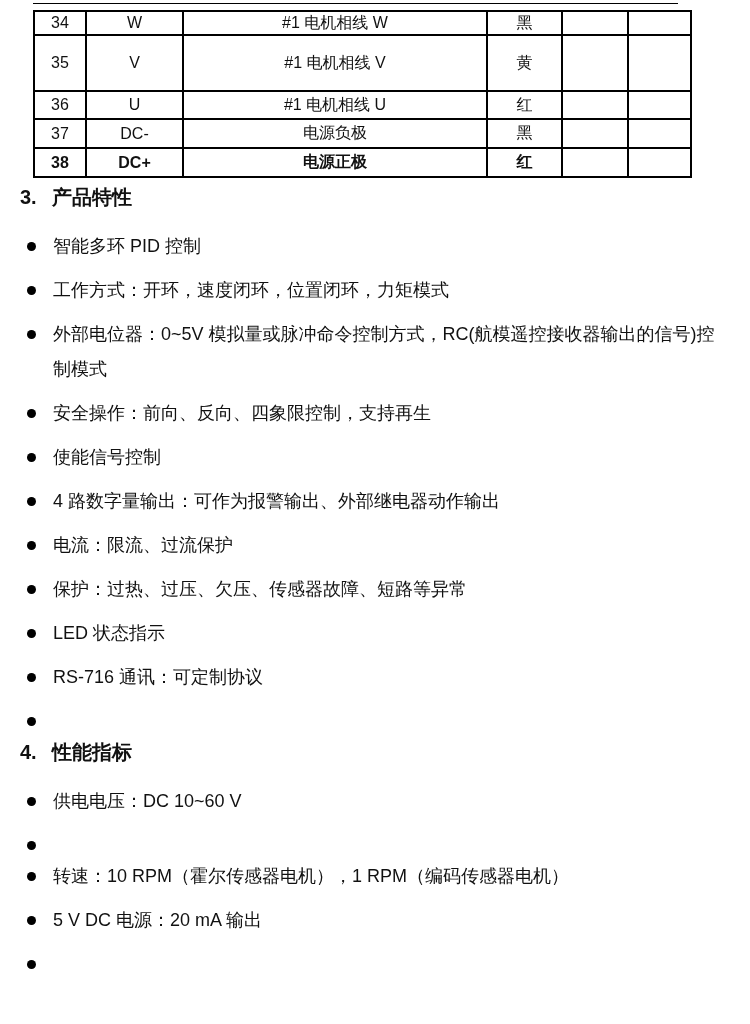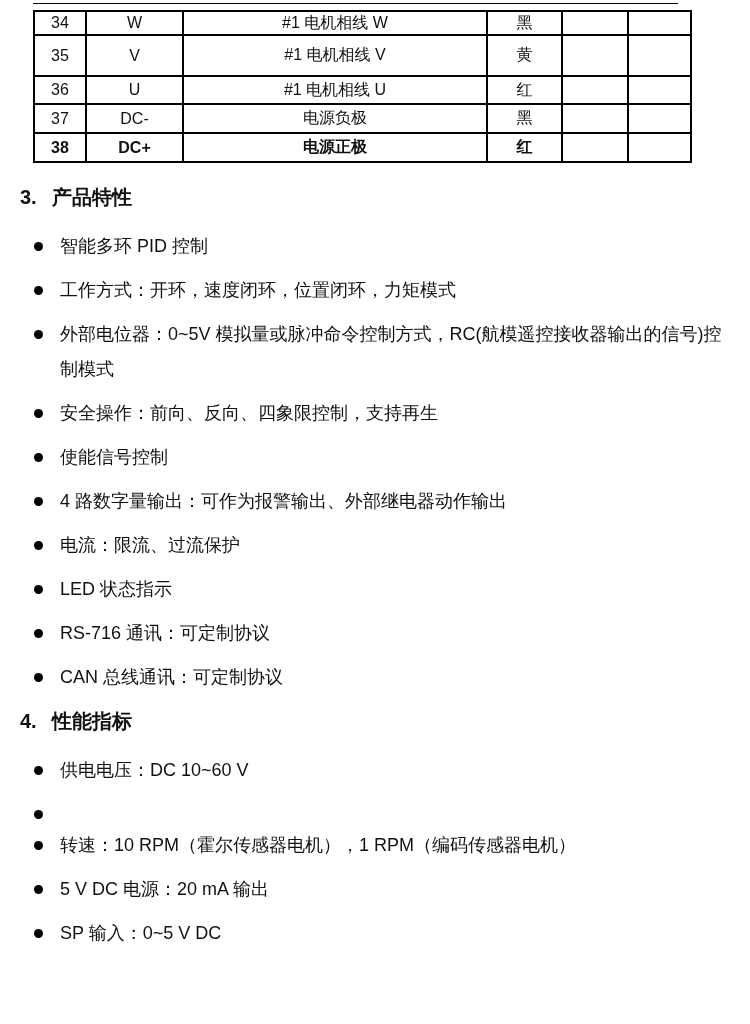--- a/index.html
+++ b/index.html
@@ -40,21 +40,21 @@
     white-space: nowrap;
     overflow: hidden;
   }
   td.col-1 { width: 50px; }
   td.col-2 { width: 95px; }
   td.col-3 { width: 302px; }
   td.col-4 { width: 73px; }
   td.col-5 { width: 64px; }
   td.col-6 { width: 61px; }
   table.wiring-table tr:nth-child(1) { height: 24px; }
-  table.wiring-table tr:nth-child(2) { height: 41px; }
+  table.wiring-table tr:nth-child(2) { height: 56px; }
   table.wiring-table tr:nth-child(3) { height: 28px; margin-top: 48px; }
   table.wiring-table tr:nth-child(4) { height: 29px; }
   table.wiring-table tr:nth-child(5) { height: 29px; font-weight: bold; }
   .content {
     position: absolute;
     top: 180px;
     left: 0;
     width: 750px;
   }
   .section-heading {
@@ -66,21 +66,21 @@
     margin-bottom: 14px;
     white-space: nowrap;
   }
   .section-heading:not(:first-child) { margin-top: 4px; }
   .section-number {
     width: 32px;
     flex-shrink: 0;
   }
   .bullet-item {
     display: flex;
-    padding-left: 34px;
+    padding-left: 27px;
     font-size: 18px;
     line-height: 35px;
     margin-bottom: 9px;
   }
   .bullet-marker {
     width: 26px;
     flex-shrink: 0;
   }
   .bullet-dot {
     display: block;
@@ -201,37 +201,42 @@
         </span>
         <span class="bullet-text">
           <div class="bullet-line">电流：限流、过流保护</div>
         </span>
       </div>
       <div class="bullet-item">
         <span class="bullet-marker">
           <span class="bullet-dot"></span>
         </span>
         <span class="bullet-text">
+          <div class="bullet-line">保护：过热、过压、欠压、传感器故障、短路等异常</div>
+        </span>
+      </div>
+      <div class="bullet-item">
+        <span class="bullet-marker">
+          <span class="bullet-dot"></span>
+        </span>
+        <span class="bullet-text">
           <div class="bullet-line">LED 状态指示</div>
         </span>
       </div>
       <div class="bullet-item">
         <span class="bullet-marker">
           <span class="bullet-dot"></span>
         </span>
         <span class="bullet-text">
           <div class="bullet-line">RS-716 通讯：可定制协议</div>
         </span>
       </div>
       <div class="bullet-item">
         <span class="bullet-marker">
           <span class="bullet-dot"></span>
-        </span>
-        <span class="bullet-text">
-          <div class="bullet-line">CAN 总线通讯：可定制协议</div>
         </span>
       </div>
       <div class="section-heading">
         <span class="section-number">4.</span>
         <span>性能指标</span>
       </div>
       <div class="bullet-item">
         <span class="bullet-marker">
           <span class="bullet-dot"></span>
         </span>
@@ -256,19 +261,16 @@
         <span class="bullet-marker">
           <span class="bullet-dot"></span>
         </span>
         <span class="bullet-text">
           <div class="bullet-line">5 V DC 电源：20 mA 输出</div>
         </span>
       </div>
       <div class="bullet-item">
         <span class="bullet-marker">
           <span class="bullet-dot"></span>
-        </span>
-        <span class="bullet-text">
-          <div class="bullet-line">SP 输入：0~5 V DC</div>
         </span>
       </div>
     </div>
 </div>
 
 </body></html>

